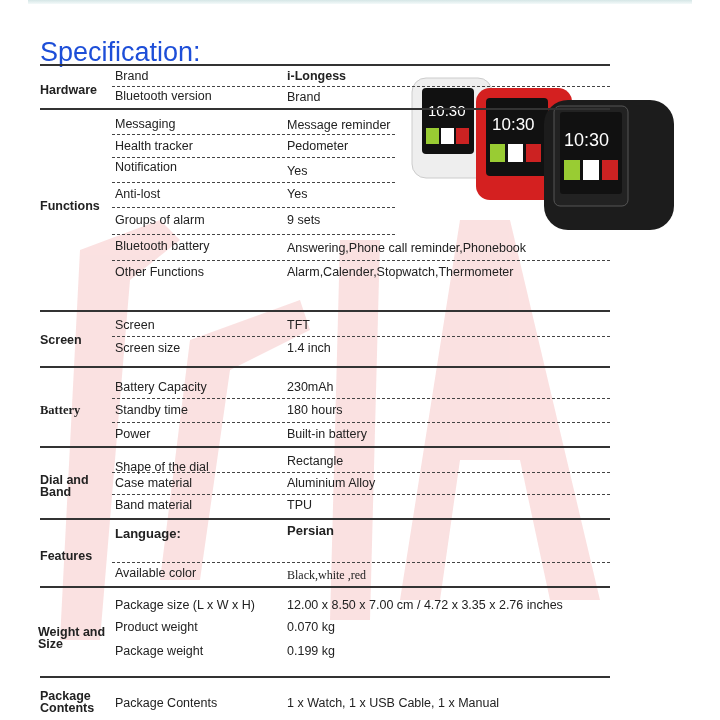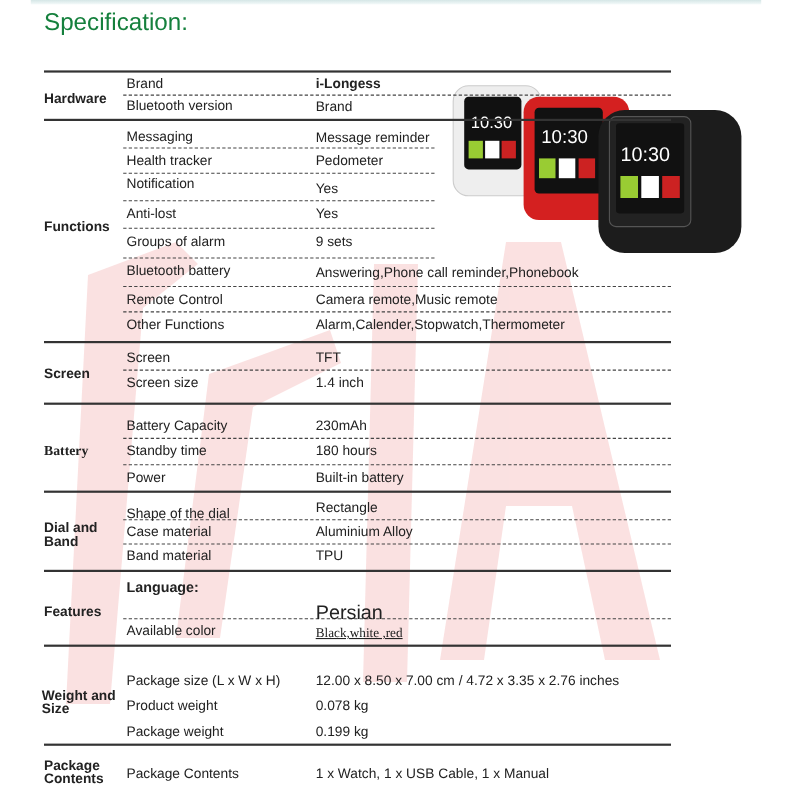--- a/index.html
+++ b/index.html
@@ -1,30 +1,30 @@
 <!DOCTYPE html>
 <html><head>
 <meta charset="utf-8">
 <style>
   html,body{margin:0;padding:0;}
   body{width:720px;height:720px;background:#fff;position:relative;overflow:hidden;font-family:"Liberation Sans",sans-serif;color:#222;}
   .topband{position:absolute;left:28px;top:0;width:664px;height:4px;background:linear-gradient(#d5e6e6,#f4fafa);}
   .watermark{position:absolute;left:40px;top:220px;width:600px;height:420px;pointer-events:none;}
-  .title{position:absolute;left:40px;top:7px;font-size:22px;color:#15803d;}
+  .title{position:absolute;left:40px;top:37px;font-size:27px;color:#1d4ed8;}
   .watches{position:absolute;left:404px;top:70px;width:290px;height:170px;}
   .sheet{position:absolute;left:40px;top:64px;width:570px;}
   .group{position:relative;border-top:2px solid #333;}
   .group.last{border-bottom:2px solid #333;}
   .glabel{position:absolute;left:0;width:72px;font-size:12.5px;font-weight:bold;color:#222;line-height:12px;}
   .row{position:relative;margin-left:72px;height:22px;border-bottom:1px dashed #444;font-size:12.5px;}
   .row.nob{border-bottom:none;}
   .row .k{position:absolute;left:3px;top:4px;}
   .row .v{position:absolute;left:175px;top:4px;white-space:nowrap;}
   .row .v.b{font-weight:bold;}
-  .serif{font-family:"Liberation Serif",serif;font-size:12px;text-decoration:underline;}
+  .serif{font-family:"Liberation Serif",serif;font-size:12px;}
 </style>
 </head>
 <body>
 
 <div class="topband"></div>
 
 <svg class="watermark" viewBox="0 0 600 420">
   <g fill="#f7c9c9" opacity="0.55">
     <path d="M40 30 L120 0 L140 20 L90 60 L60 420 L20 420 Z"></path>
     <path d="M150 120 L260 80 L270 110 L190 150 L160 360 L120 360 Z"></path>
@@ -96,24 +96,20 @@
         <span class="v">Yes</span>
       </div>
     <div class="row" style="height:26px;margin-right:215px;">
         <span class="k" style="top:5px">Groups of alarm</span>
         <span class="v" style="top:5px">9 sets</span>
       </div>
     <div class="row" style="height:25px;">
         <span class="k" style="top:4px">Bluetooth battery</span>
         <span class="v" style="top:6px">Answering,Phone call reminder,Phonebook</span>
       </div>
-    <div class="row" style="height:22px;">
-        <span class="k">Remote Control</span>
-        <span class="v">Camera remote,Music remote</span>
-      </div>
     <div class="row nob" style="height:22px;">
         <span class="k">Other Functions</span>
         <span class="v">Alarm,Calender,Stopwatch,Thermometer</span>
       </div>
   </div>
 
   <div class="group" style="height:54px;">
     <div class="glabel" style="top:22px;">Screen</div>
     <div class="row" style="height:24px;">
         <span class="k" style="top:6px">Screen</span>
@@ -154,37 +150,37 @@
     <div class="row nob" style="height:23px;">
         <span class="k" style="top:3px">Band material</span>
         <span class="v b" style="top:3px;font-weight:normal">TPU</span>
       </div>
   </div>
 
   <div class="group" style="height:66px;">
     <div class="glabel" style="top:30px;">Features</div>
     <div class="row" style="height:42px;">
       <span class="k" style="top:6px;font-weight:bold;font-size:13px">Language:</span>
-      <span class="v" style="top:27px;font-weight:normal;font-size:18px">Persian</span>
+      <span class="v" style="top:3px;font-weight:bold;font-size:13px">Persian</span>
     </div>
     <div class="row nob" style="height:22px;">
         <span class="k" style="top:3px">Available color</span>
         <span class="v serif" style="top:5px">Black,white ,red</span>
       </div>
   </div>
 
   <div class="group" style="height:88px;">
     <div class="glabel" style="top:38px;left:-2px;width:80px;">Weight and Size</div>
-    <div class="row nob" style="height:28px;margin-top:14px;">
+    <div class="row nob" style="height:28px;">
         <span class="k" style="top:10px">Package size (L x W x H)</span>
         <span class="v" style="top:10px">12.00 x 8.50 x 7.00 cm / 4.72 x 3.35 x 2.76 inches</span>
       </div>
     <div class="row nob" style="height:24px;">
         <span class="k">Product weight</span>
-        <span class="v">0.078 kg</span>
+        <span class="v">0.070 kg</span>
       </div>
     <div class="row nob" style="height:24px;">
         <span class="k">Package weight</span>
         <span class="v">0.199 kg</span>
       </div>
   </div>
 
   <div class="group last" style="height:48px;">
     <div class="glabel" style="top:12px;width:60px;">Package Contents</div>
     <div class="row nob" style="height:46px;">

